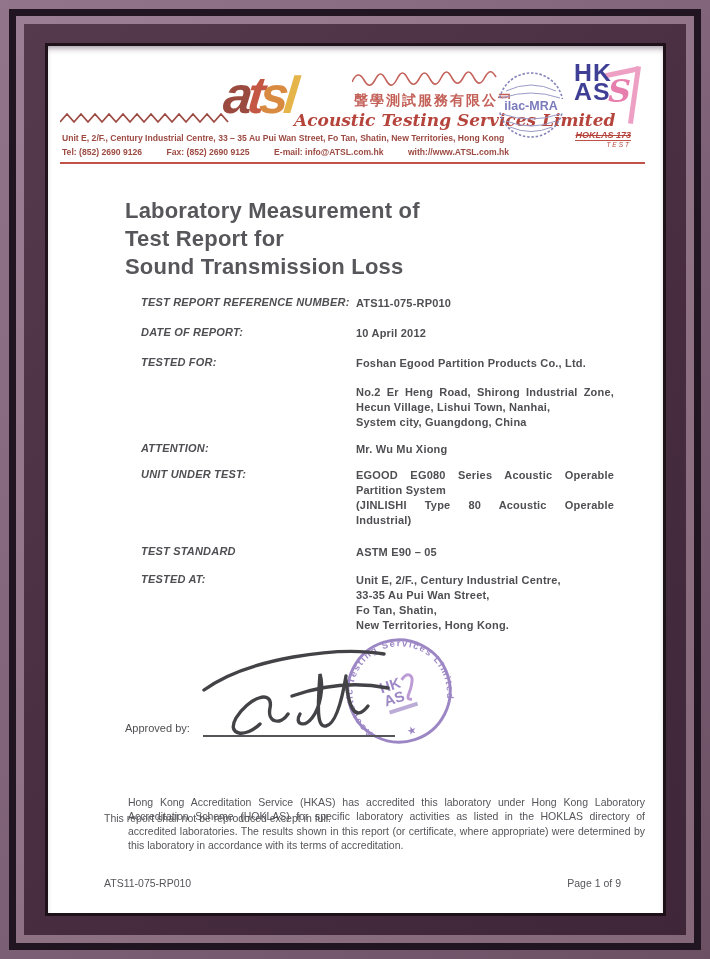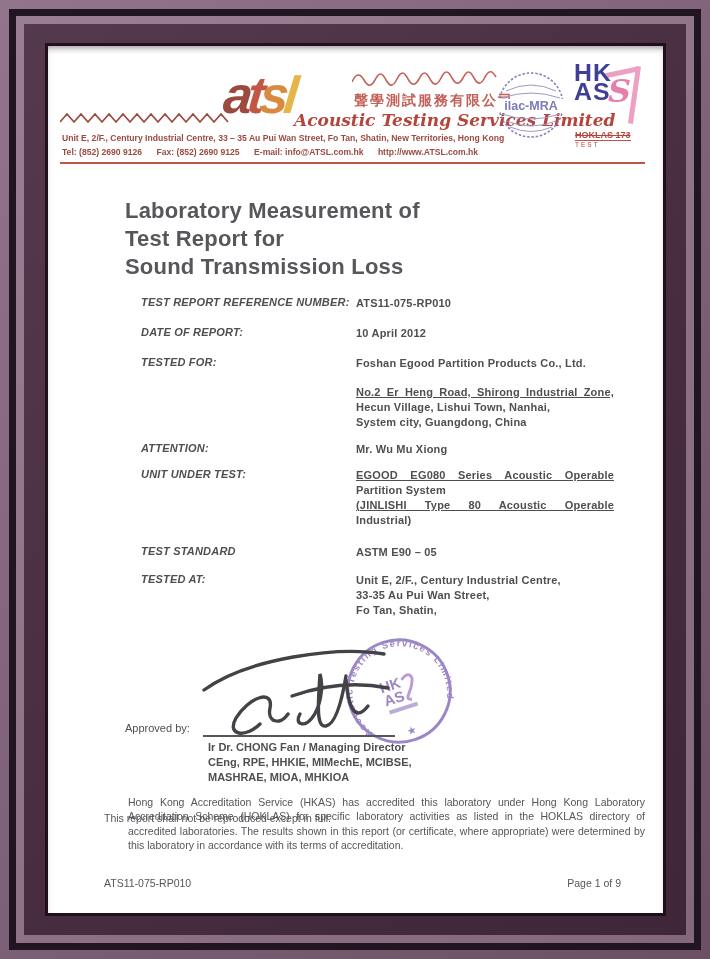--- a/index.html
+++ b/index.html
@@ -21,40 +21,40 @@
   .atsl-letters span{display:inline-block;}
   .lt-a{color:#9a4a3e;} .lt-t{color:#c35743;} .lt-s{color:#d98a41;} .lt-l{color:#e5b54a;}
   .zigzag{position:absolute;left:12px;top:64px;}
   .wavy{position:absolute;left:304px;top:24px;}
   .cn-name{position:absolute;left:306px;top:46px;font-size:14px;font-weight:bold;
         letter-spacing:2px;color:#c4625a;white-space:nowrap;}
   .en-name{position:absolute;left:246px;top:64px;font-family:"DejaVu Serif",serif;
         font-style:italic;font-weight:bold;font-size:17px;color:#b5443c;white-space:nowrap;}
   .addr1{position:absolute;left:14px;top:87px;font-size:8.6px;font-weight:bold;color:#9c4a42;white-space:nowrap;}
   .addr2{position:absolute;left:14px;top:101px;font-size:8.6px;font-weight:bold;color:#9c4a42;white-space:nowrap;}
-  .addr2 span{margin-right:12px;}
+  .addr2 span{margin-right:22px;}
   .red-rule{position:absolute;left:12px;top:116px;width:585px;height:2px;background:#c0524a;}
   .ilac{position:absolute;left:448px;top:24px;}
   .hkas{position:absolute;left:526px;top:18px;width:80px;}
   .hkas .blk{font-weight:900;font-size:23px;line-height:19px;color:#3f3f96;letter-spacing:1px;transform:scaleX(1.08);transform-origin:left;}
   .hkas .pink-s{position:absolute;left:34px;top:8px;font-family:"DejaVu Serif",serif;font-style:italic;
         font-weight:bold;font-size:32px;color:#e77fae;}
   .hkas .pink-bar{position:absolute;left:58px;top:2px;width:5px;height:58px;background:#eda0c4;transform:rotate(8deg);}
   .hkas .pink-top{position:absolute;left:30px;top:6px;width:34px;height:5px;background:#eda0c4;transform:rotate(-12deg);}
-  .hoklas{position:absolute;left:527px;top:84px;text-align:left;width:56px;}
+  .hoklas{position:absolute;left:527px;top:84px;text-align:right;width:56px;font-style:italic;}
   .hoklas .h1{font-size:9px;font-weight:bold;color:#b5443c;border-bottom:1px solid #c0524a;
         text-decoration:line-through;white-space:nowrap;}
   .hoklas .h2{font-size:6.5px;letter-spacing:2px;color:#b5443c;}
   
   .title{position:absolute;left:77px;top:151px;font-size:22px;font-weight:bold;
         line-height:28px;color:#57575b;letter-spacing:.2px;}
   .row{position:absolute;left:77px;width:500px;font-size:11px;font-weight:bold;letter-spacing:.2px;}
   .row .lbl{position:absolute;left:16px;top:0;white-space:nowrap;font-style:italic;}
   .row .val{position:absolute;left:231px;top:0;width:258px;line-height:15px;}
-  .val .just{text-align:justify;text-align-last:justify;text-decoration:underline;}
+  .val .just{text-align:justify;text-align-last:justify;}
   
   .approved{position:absolute;left:77px;top:676px;font-size:11px;}
   .sigline{position:absolute;left:155px;top:689px;width:192px;height:2px;background:#55555a;}
   .sigsvg{position:absolute;left:148px;top:598px;}
   .stamp{position:absolute;left:292px;top:586px;opacity:.88;}
   .namblk{position:absolute;left:160px;top:694px;font-size:11px;font-weight:bold;line-height:15px;}
   
   .accred{position:absolute;left:56px;top:749px;width:517px;font-size:10.5px;line-height:14.4px;
         text-align:justify;color:#55555a;margin-left:24px;}
   .notice{position:absolute;left:56px;top:766px;font-size:10.5px;color:#55555a;}
@@ -87,21 +87,21 @@
       </svg>
 
       <div class="cn-name">聲學測試服務有限公司</div>
       <div class="en-name">Acoustic Testing Services Limited</div>
 
       <div class="addr1">Unit E, 2/F., Century Industrial Centre, 33 – 35 Au Pui Wan Street, Fo Tan, Shatin, New Territories, Hong Kong</div>
       <div class="addr2">
         <span>Tel: (852) 2690 9126</span>
         <span>Fax: (852) 2690 9125</span>
         <span>E-mail: info@ATSL.com.hk</span>
-        <span>http://www.ATSL.com.hk</span>
+        <span>with://www.ATSL.com.hk</span>
       </div>
 
       <svg class="ilac" width="70" height="70" viewBox="0 0 70 70">
         <circle cx="35" cy="35" r="32" fill="none" stroke="#8585bb" stroke-width="1.6" stroke-dasharray="2.5,1.8"></circle>
         <path d="M10,21 Q35,9 60,21" fill="none" stroke="#9a9ac6" stroke-width="1"></path>
         <path d="M6,28 Q35,18 64,28" fill="none" stroke="#9a9ac6" stroke-width="1"></path>
         <path d="M6,44 Q35,54 64,44" fill="none" stroke="#9a9ac6" stroke-width="1"></path>
         <path d="M10,51 Q35,61 60,51" fill="none" stroke="#9a9ac6" stroke-width="1"></path>
         <path d="M14,57 Q35,66 56,57" fill="none" stroke="#9a9ac6" stroke-width="1"></path>
         <rect x="1" y="29" width="68" height="13" fill="#ffffff"></rect>
@@ -164,20 +164,21 @@
     <div class="row" style="top:499px">
       <span class="lbl">TEST STANDARD</span>
       <span class="val"><span>ASTM E90 – 05</span></span>
     </div>
     <div class="row" style="top:527px">
       <span class="lbl">TESTED AT:</span>
       <span class="val">
         <div>Unit E, 2/F., Century Industrial Centre,</div>
         <div>33-35 Au Pui Wan Street,</div>
         <div>Fo Tan, Shatin,</div>
+        <div>New Territories, Hong Kong.</div>
       </span>
     </div>
 
     <svg class="stamp" width="118" height="118" viewBox="0 0 120 120">
       <g transform="rotate(-18 60 60)">
         <circle cx="60" cy="60" r="52" fill="none" stroke="#8f77bd" stroke-width="3"></circle>
         <defs>
             <path id="stampArc" d="M 22,92 A 48,48 0 1 1 98,92" fill="none"></path>
           </defs>
         <text font-family="Liberation Sans, sans-serif" font-size="9.5" font-weight="bold" fill="#8f77bd" letter-spacing="1.5">
@@ -195,25 +196,20 @@
       <g fill="none" stroke="#434347" stroke-width="3.4" stroke-linecap="round">
         <path d="M8,46 C52,14 142,2 188,10"></path>
         <path d="M64,80 C50,94 30,92 40,74 C52,54 78,44 74,64 C71,78 84,82 92,70"></path>
         <path d="M104,70 C98,80 108,84 116,74 C124,64 128,44 124,30 C122,60 120,84 130,82 C140,80 146,56 150,32"></path>
         <path d="M150,36 C152,60 158,80 172,62"></path>
         <path d="M96,52 C130,40 162,38 192,44"></path>
       </g>
     </svg>
     <div class="sigline"></div>
     <div class="approved">Approved by:</div>
-    <div class="namblk">
-      <div>Ir Dr. CHONG Fan / Managing Director</div>
-      <div>CEng, RPE, HHKIE, MIMechE, MCIBSE,</div>
-      <div>MASHRAE, MIOA, MHKIOA</div>
-    </div>
 
     <div class="accred">Hong Kong Accreditation Service (HKAS) has accredited this laboratory under Hong Kong Laboratory Accreditation Scheme (HOKLAS) for specific laboratory activities as listed in the HOKLAS directory of accredited laboratories. The results shown in this report (or certificate, where appropriate) were determined by this laboratory in accordance with its terms of accreditation.</div>
     <div class="notice">This report shall not be reproduced except in full.</div>
     <div class="pagerow">
       <span>ATS11-075-RP010</span>
       <span>Page 1 of 9</span>
     </div>
 
   </div>
 </div>

